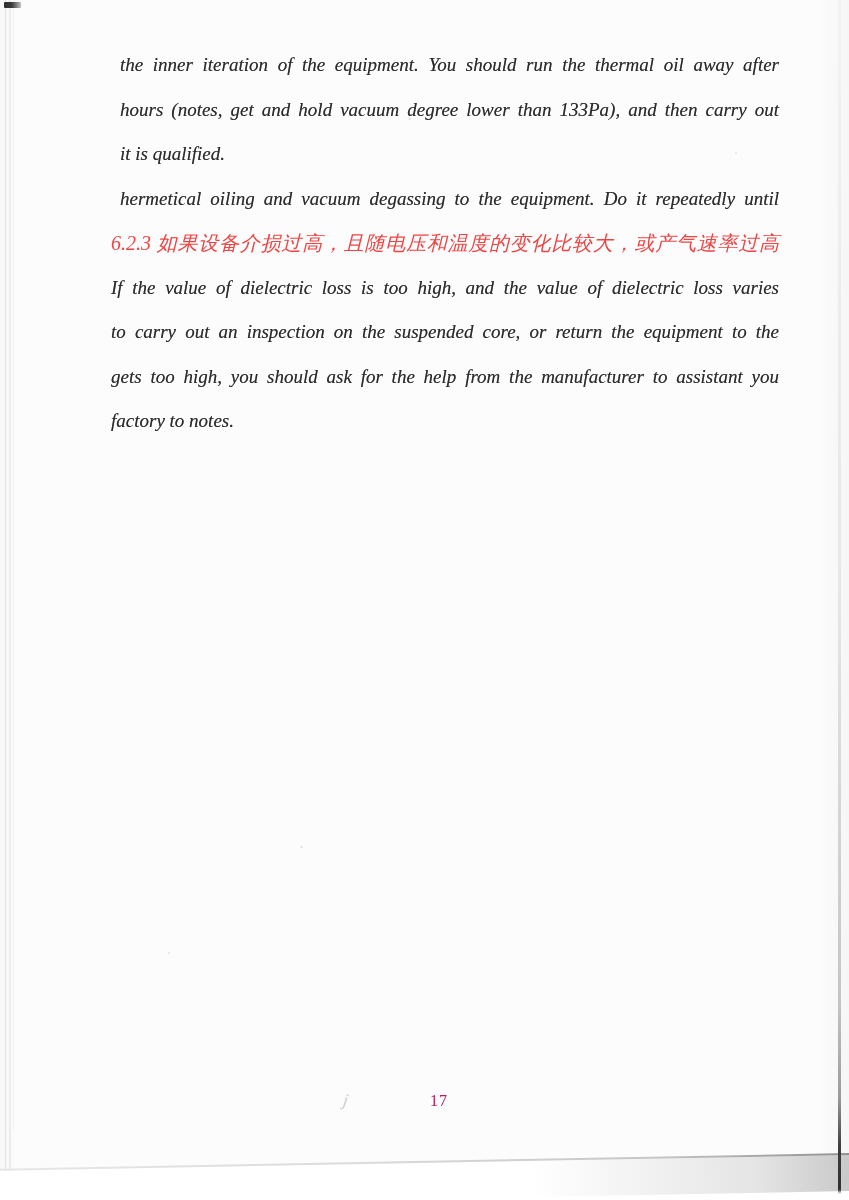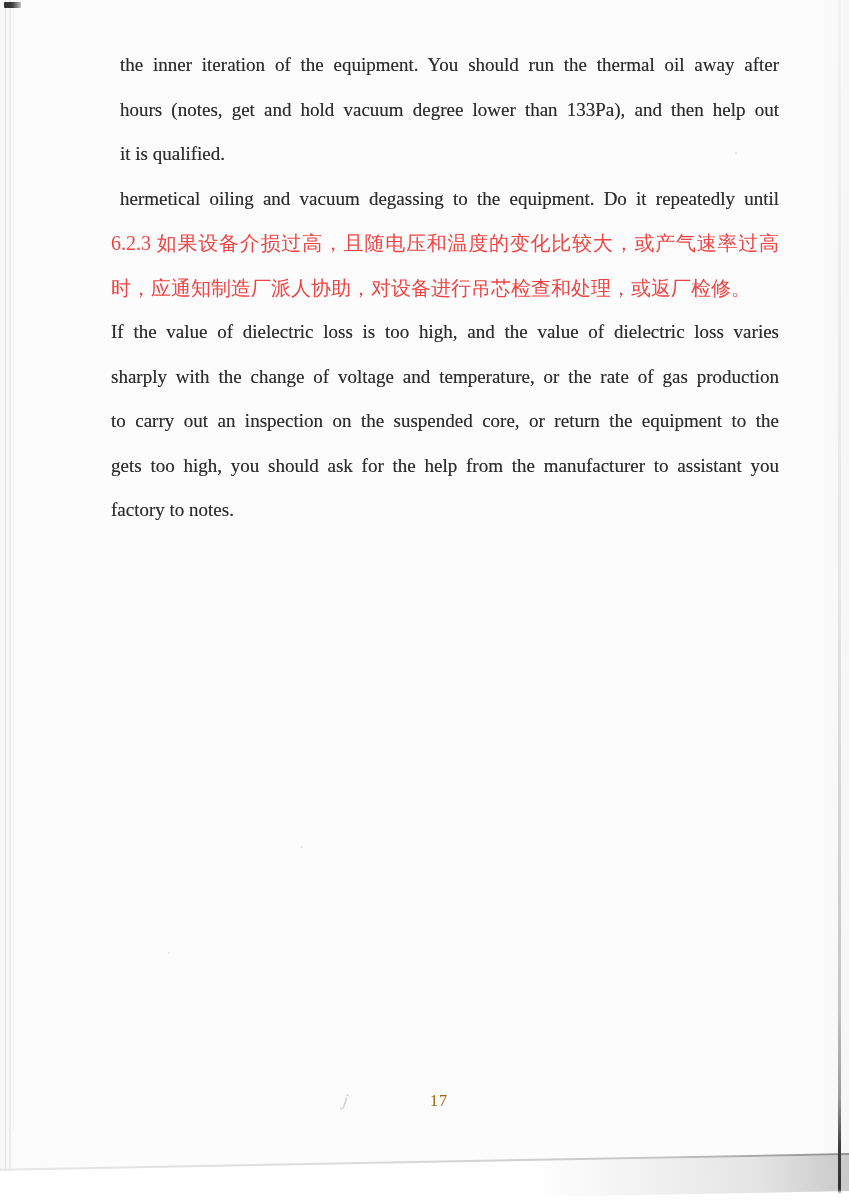--- a/index.html
+++ b/index.html
@@ -64,38 +64,39 @@
   
   .textblock{
     position:absolute;left:111px;top:43px;width:668px;
     z-index:2;
   }
   .ln{
     line-height:44.5px;
     white-space:normal;
     text-align:justify;
     text-align-last:justify;
+    font-style:italic;
   }
   .ln.en{
     font-size:19px;
     color:#2c2c2c;
     text-shadow:0 0 .4px rgba(70,70,70,.65);
   }
   .ln.cjk{
     font-size:20px;
     color:#ef4444;
     font-weight:400;
   }
   .ln.lastline{text-align-last:left;}
   .para-first .ln{padding-left:9px;}
 
   
   .page-number{
     position:absolute;left:430px;top:1091px;
-    font-size:16px;line-height:20px;letter-spacing:1px;color:#a16207;
+    font-size:16px;line-height:20px;letter-spacing:1px;color:#be185d;
     z-index:2;
   }
   .footer-smudge{
     position:absolute;left:343px;top:1090px;
     font-size:18px;font-style:italic;color:#c6c6c6;
     transform:rotate(9deg);opacity:.85;
     z-index:2;
   }
 </style>
 </head>
@@ -109,31 +110,29 @@
 <div class="corner-dash"></div>
 
 <div class="speck k1"></div>
 <div class="speck k2"></div>
 <div class="speck k3"></div>
 <div class="speck k4"></div>
 
 <div class="textblock">
   <div class="para-first">
     <div class="ln en">the inner iteration of the equipment. You should run the thermal oil away after</div>
-    <div class="ln en">hours (notes, get and hold vacuum degree lower than 133Pa), and then help out</div>
+    <div class="ln en">hours (notes, get and hold vacuum degree lower than 133Pa), and then carry out</div>
     <div class="ln en lastline">it is qualified.</div>
     <div class="ln en">hermetical oiling and vacuum degassing to the equipment. Do it repeatedly until</div>
   </div>
   <div>
     <div class="ln cjk">6.2.3 如果设备介损过高，且随电压和温度的变化比较大，或产气速率过高</div>
-    <div class="ln cjk lastline">时，应通知制造厂派人协助，对设备进行吊芯检查和处理，或返厂检修。</div>
   </div>
   <div>
     <div class="ln en">If the value of dielectric loss is too high, and the value of dielectric loss varies</div>
-    <div class="ln en">sharply with the change of voltage and temperature, or the rate of gas production</div>
     <div class="ln en">to carry out an inspection on the suspended core, or return the equipment to the</div>
     <div class="ln en">gets too high, you should ask for the help from the manufacturer to assistant you</div>
     <div class="ln en lastline">factory to notes.</div>
   </div>
 </div>
 
 <div class="footer-smudge">j</div>
 <div class="page-number">17</div>
 
 <div class="bottom-region">

